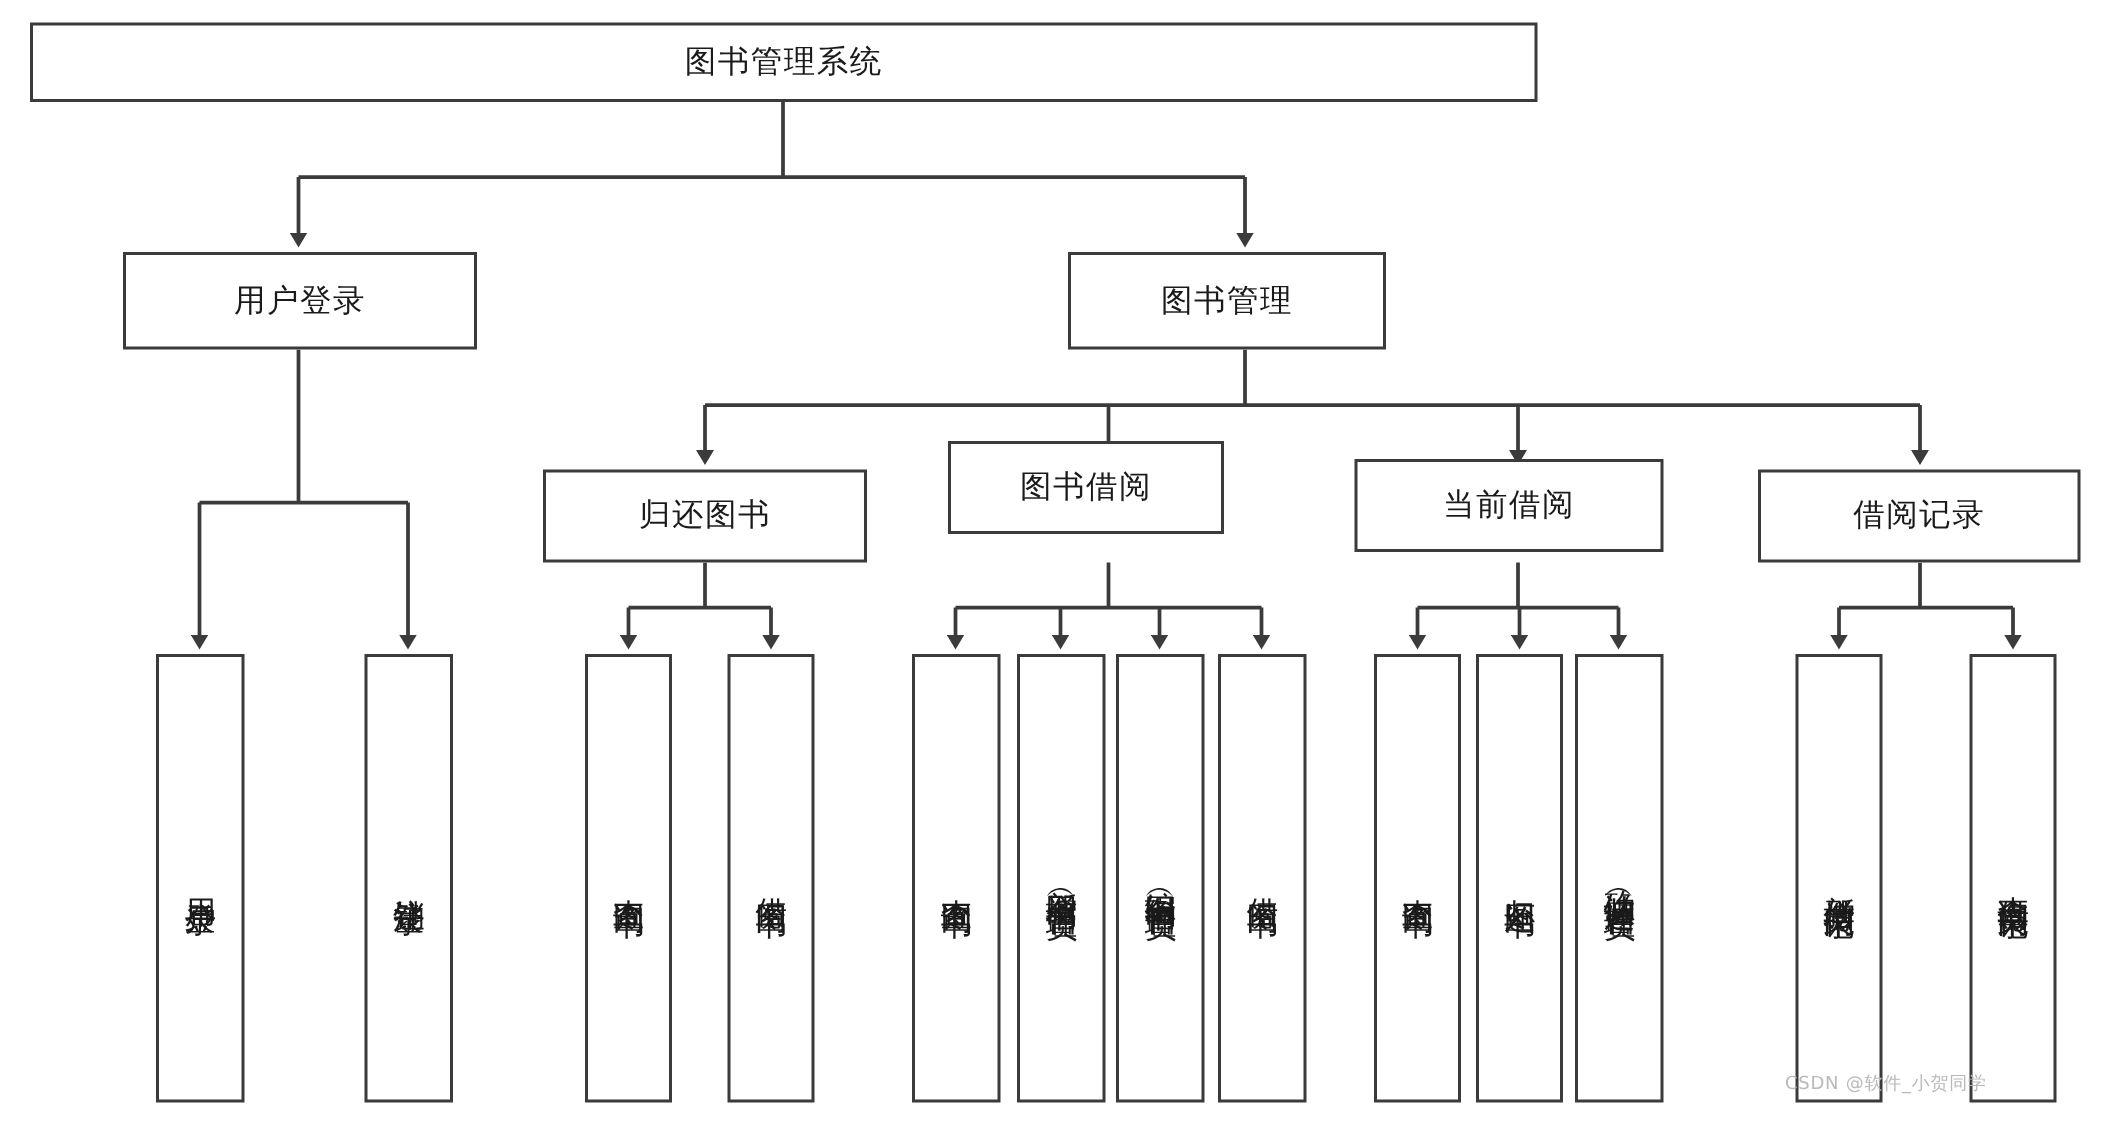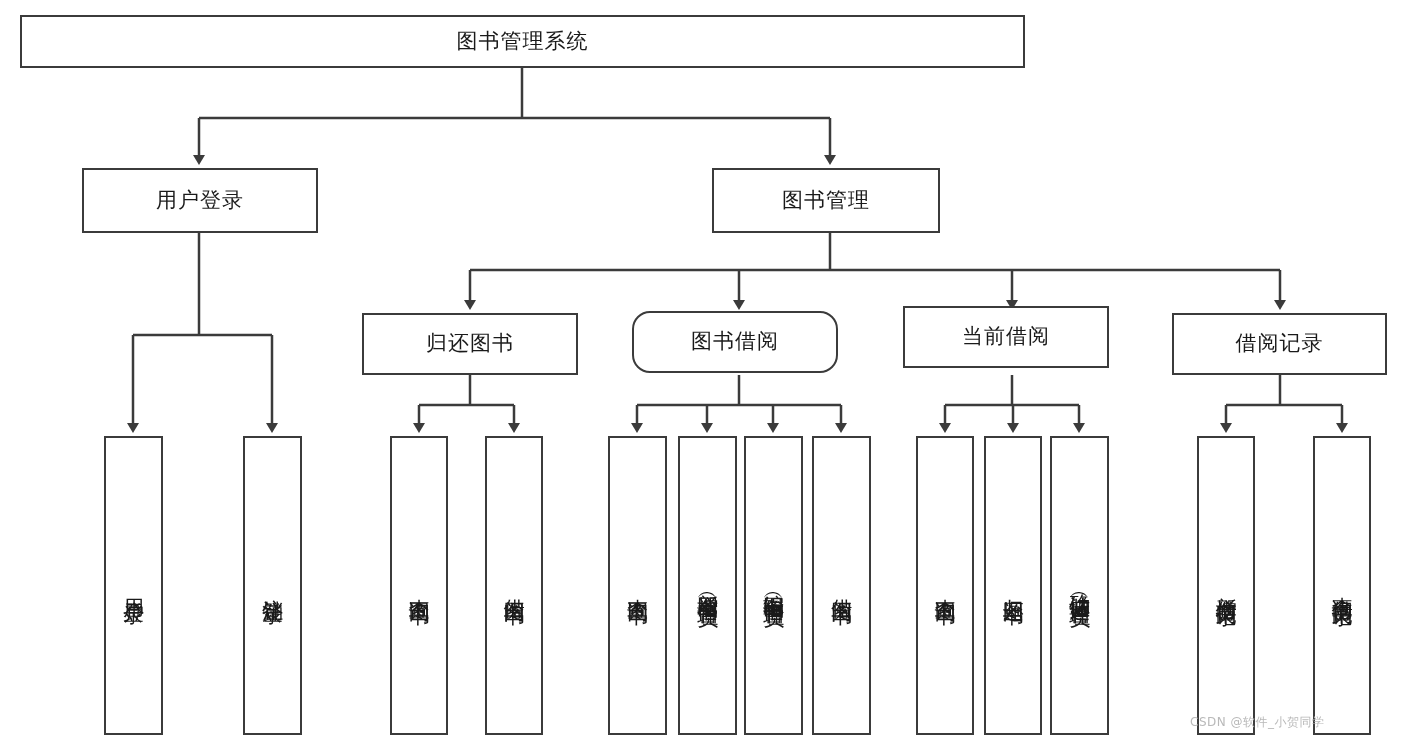--- a/index.html
+++ b/index.html
@@ -117,28 +117,28 @@
     </g>
   </svg>
 
   <div class="node horiz" id="n-root" style="left: 20px; top: 15px; width: 1005px; height: 53px;">
     <span>图书管理系统</span>
   </div>
 
   <div class="node horiz" id="n-user-login" style="left: 82px; top: 168px; width: 236px; height: 65px;">
     <span>用户登录</span>
   </div>
-  <div class="node horiz" id="n-book-manage" style="left: 712px; top: 168px; width: 228px; height: 65px;">
+  <div class="node horiz" id="n-book-manage" style="left: 712px; top: 168px; width: 212px; height: 65px;">
     <span>图书管理</span>
   </div>
 
   <div class="node horiz" id="n-new-book-rec" style="left: 362px; top: 313px; width: 216px; height: 62px;">
     <span>归还图书</span>
   </div>
-  <div class="node horiz" id="n-book-borrow" style="left: 632px; top: 311px; width: 206px; height: 62px; border-radius: 18px;">
+  <div class="node horiz" id="n-book-borrow" style="left: 632px; top: 294px; width: 184px; height: 62px;">
     <span>图书借阅</span>
   </div>
   <div class="node horiz" id="n-current-borrow" style="left: 903px; top: 306px; width: 206px; height: 62px;">
     <span>当前借阅</span>
   </div>
   <div class="node horiz" id="n-borrow-record" style="left: 1172px; top: 313px; width: 215px; height: 62px;">
     <span>借阅记录</span>
   </div>
 
   <div class="node vert" id="n-leaf-0" style="left: 104px; top: 436px; width: 59px; height: 299px;">

